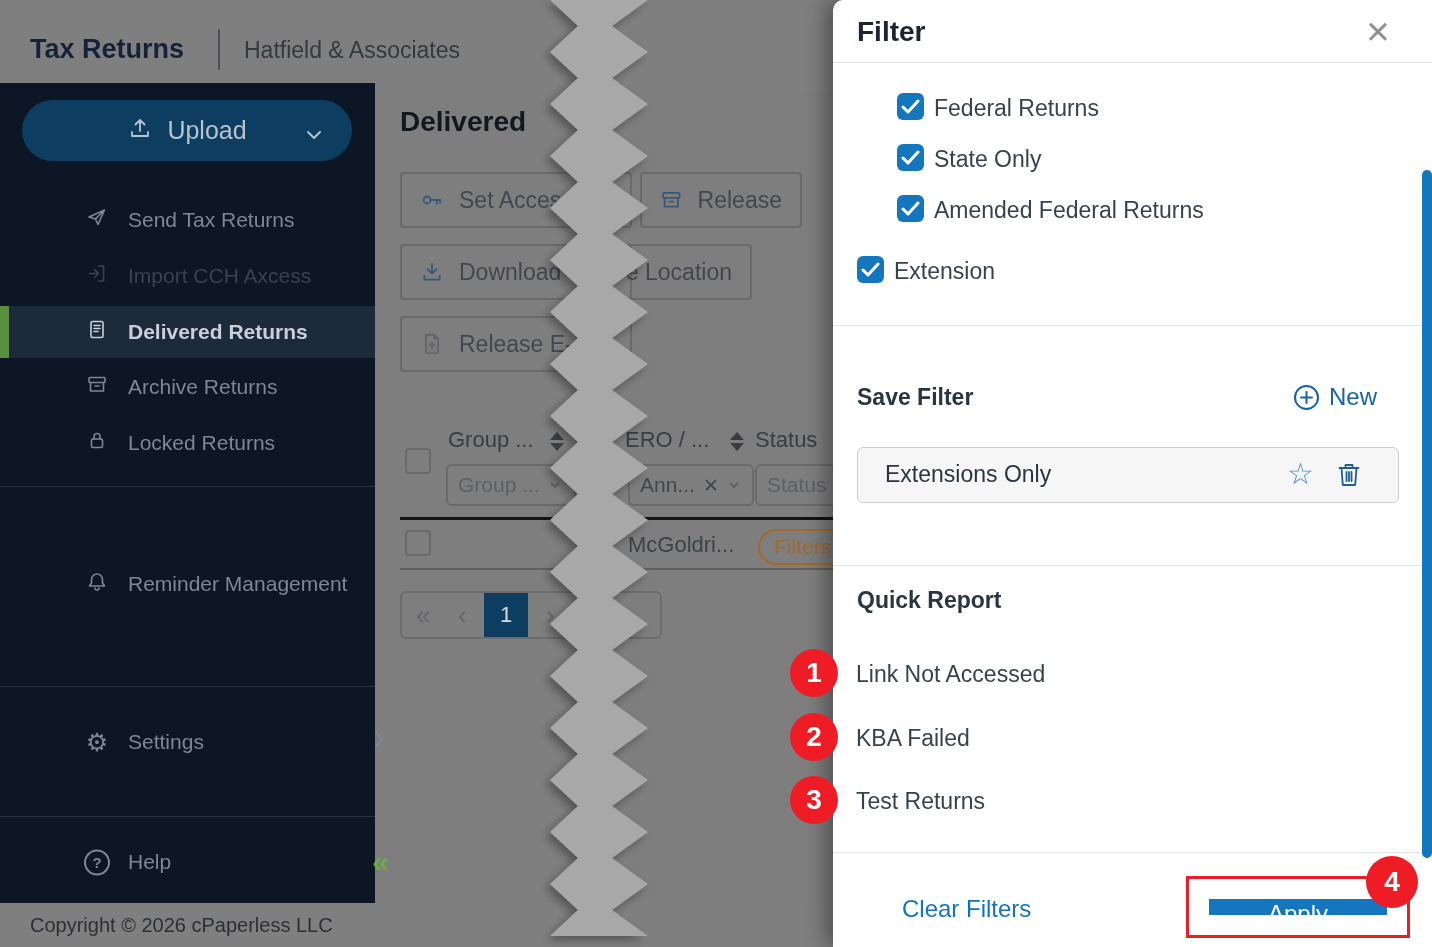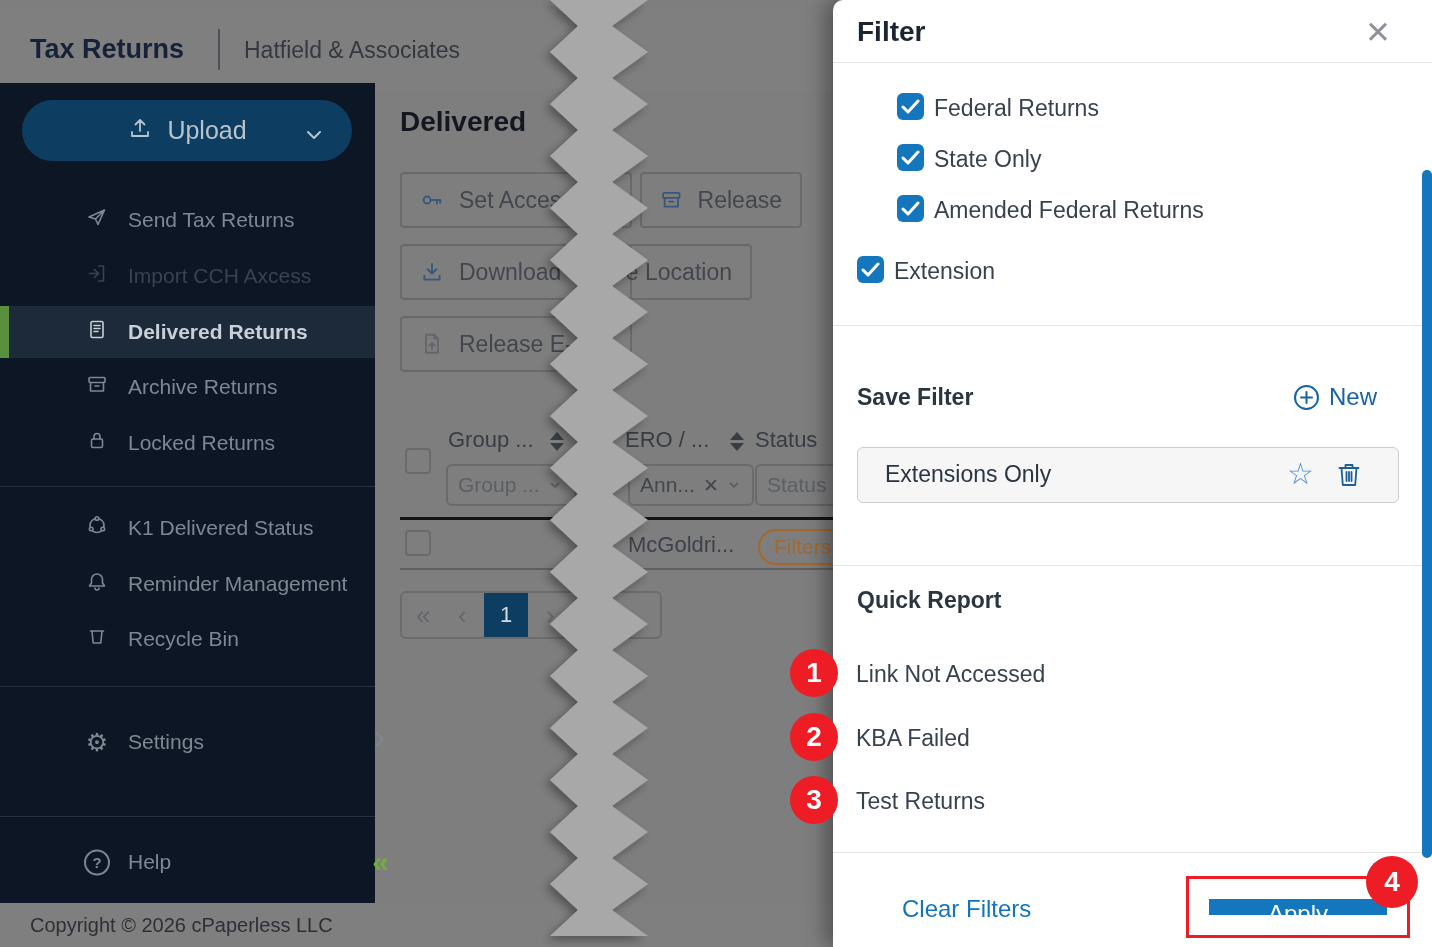--- a/index.html
+++ b/index.html
@@ -160,47 +160,30 @@
       <span class="nicon">
         <svg class="sic" width="22" height="22" viewBox="0 0 22 22">
           <rect x="5.5" y="9.5" width="11" height="8.5" rx="1.5"></rect>
             <path d="M8 9.5 V7 a3 3 0 0 1 6 0 v2.5"></path>
           </svg></span>
       <span class="nlabel">Locked Returns</span>
     </div>
 
     <div class="side-div" style="top:403px"></div>
 
-    <div class="nav-item" style="top:423px">
-      <span class="nicon">
-        <svg class="sic" width="22" height="22" viewBox="0 0 22 22">
-          <circle cx="11" cy="11" r="7"></circle>
-          <circle cx="11" cy="4" r="1.8" fill="#0c1624"></circle>
-          <circle cx="5.2" cy="14.5" r="1.8" fill="#0c1624"></circle>
-          <circle cx="16.8" cy="14.5" r="1.8" fill="#0c1624"></circle>
-          </svg></span>
-      <span class="nlabel">K1 Delivered Status</span>
-    </div>
 
     <div class="nav-item" style="top:479px">
       <span class="nicon">
         <svg class="sic" width="22" height="22" viewBox="0 0 22 22">
           <path d="M11 3.5 a5.5 5.5 0 0 1 5.5 5.5 v3.5 l2 3 H3.5 l2-3 V9 A5.5 5.5 0 0 1 11 3.5 Z"></path>
           <path d="M9 17.5 a2 2 0 0 0 4 0"></path>
           </svg></span>
       <span class="nlabel">Reminder Management</span>
     </div>
 
-    <div class="nav-item" style="top:534px">
-      <span class="nicon">
-        <svg class="sic" width="22" height="22" viewBox="0 0 22 22">
-          <path d="M4.5 5.5 h13 M6 5.5 l1.2 12 h7.6 l1.2-12"></path>
-          </svg></span>
-      <span class="nlabel">Recycle Bin</span>
-    </div>
 
     <div class="side-div" style="top:603px"></div>
 
     <div class="nav-item" style="top:637px">
       <span class="nicon gear-glyph">⚙</span>
       <span class="nlabel">Settings</span>
       <span class="nav-right">
         <svg class="sic" width="18" height="22" viewBox="0 0 18 22" style="stroke-width:2">
           <path d="M5 4 l7 7 -7 7"></path>
           </svg></span>

